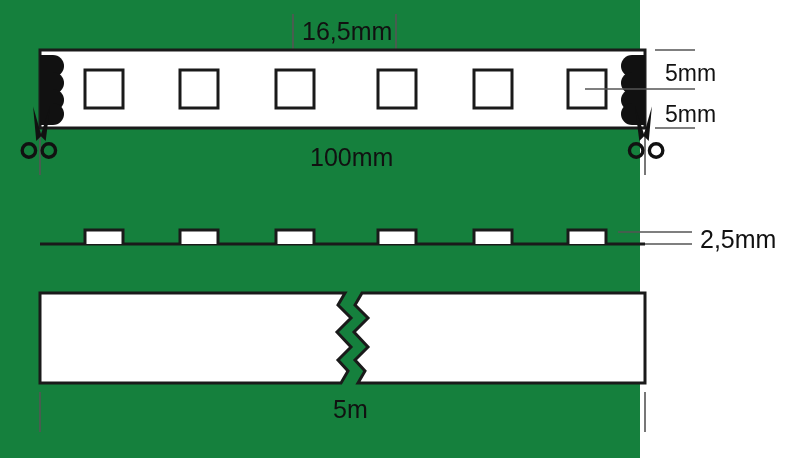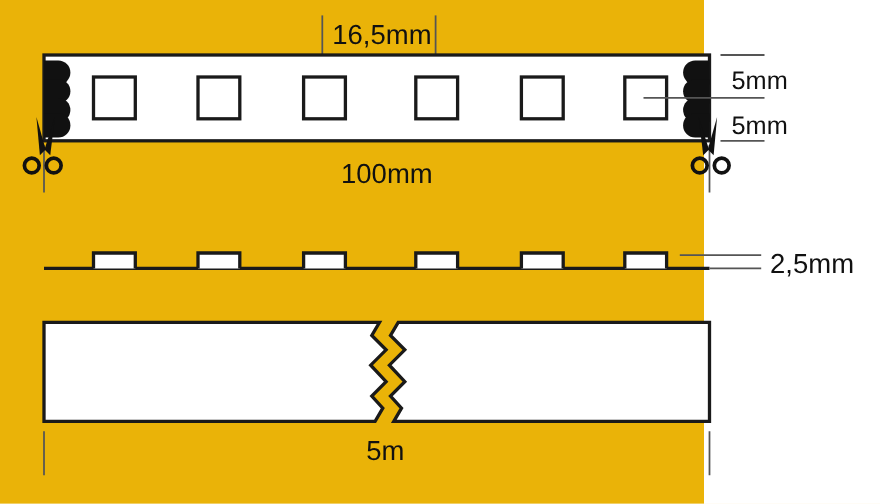--- a/index.html
+++ b/index.html
@@ -1,18 +1,18 @@
 <!DOCTYPE html>
 <html><head>
 <meta charset="utf-8">
 <style>
   html,body{margin:0;padding:0;background:#ffffff;}
   body{width:800px;height:458px;overflow:hidden;
        font-family:"Liberation Sans","DejaVu Sans",sans-serif;}
-  #stage{position:relative;width:640px;height:458px;background:#eab308;text-decoration:underline;}
+  #stage{position:relative;width:640px;height:458px;background:#15803d;text-decoration:underline;}
   svg{display:block;}
   .dimtext{font-family:"Liberation Sans","DejaVu Sans",sans-serif;
            fill:#111111;font-size:25px;letter-spacing:0px;}
   .dimtext-sm{font-family:"Liberation Sans","DejaVu Sans",sans-serif;
            fill:#111111;font-size:23px;}
 </style>
 </head>
 <body>
 
 <div id="stage">

